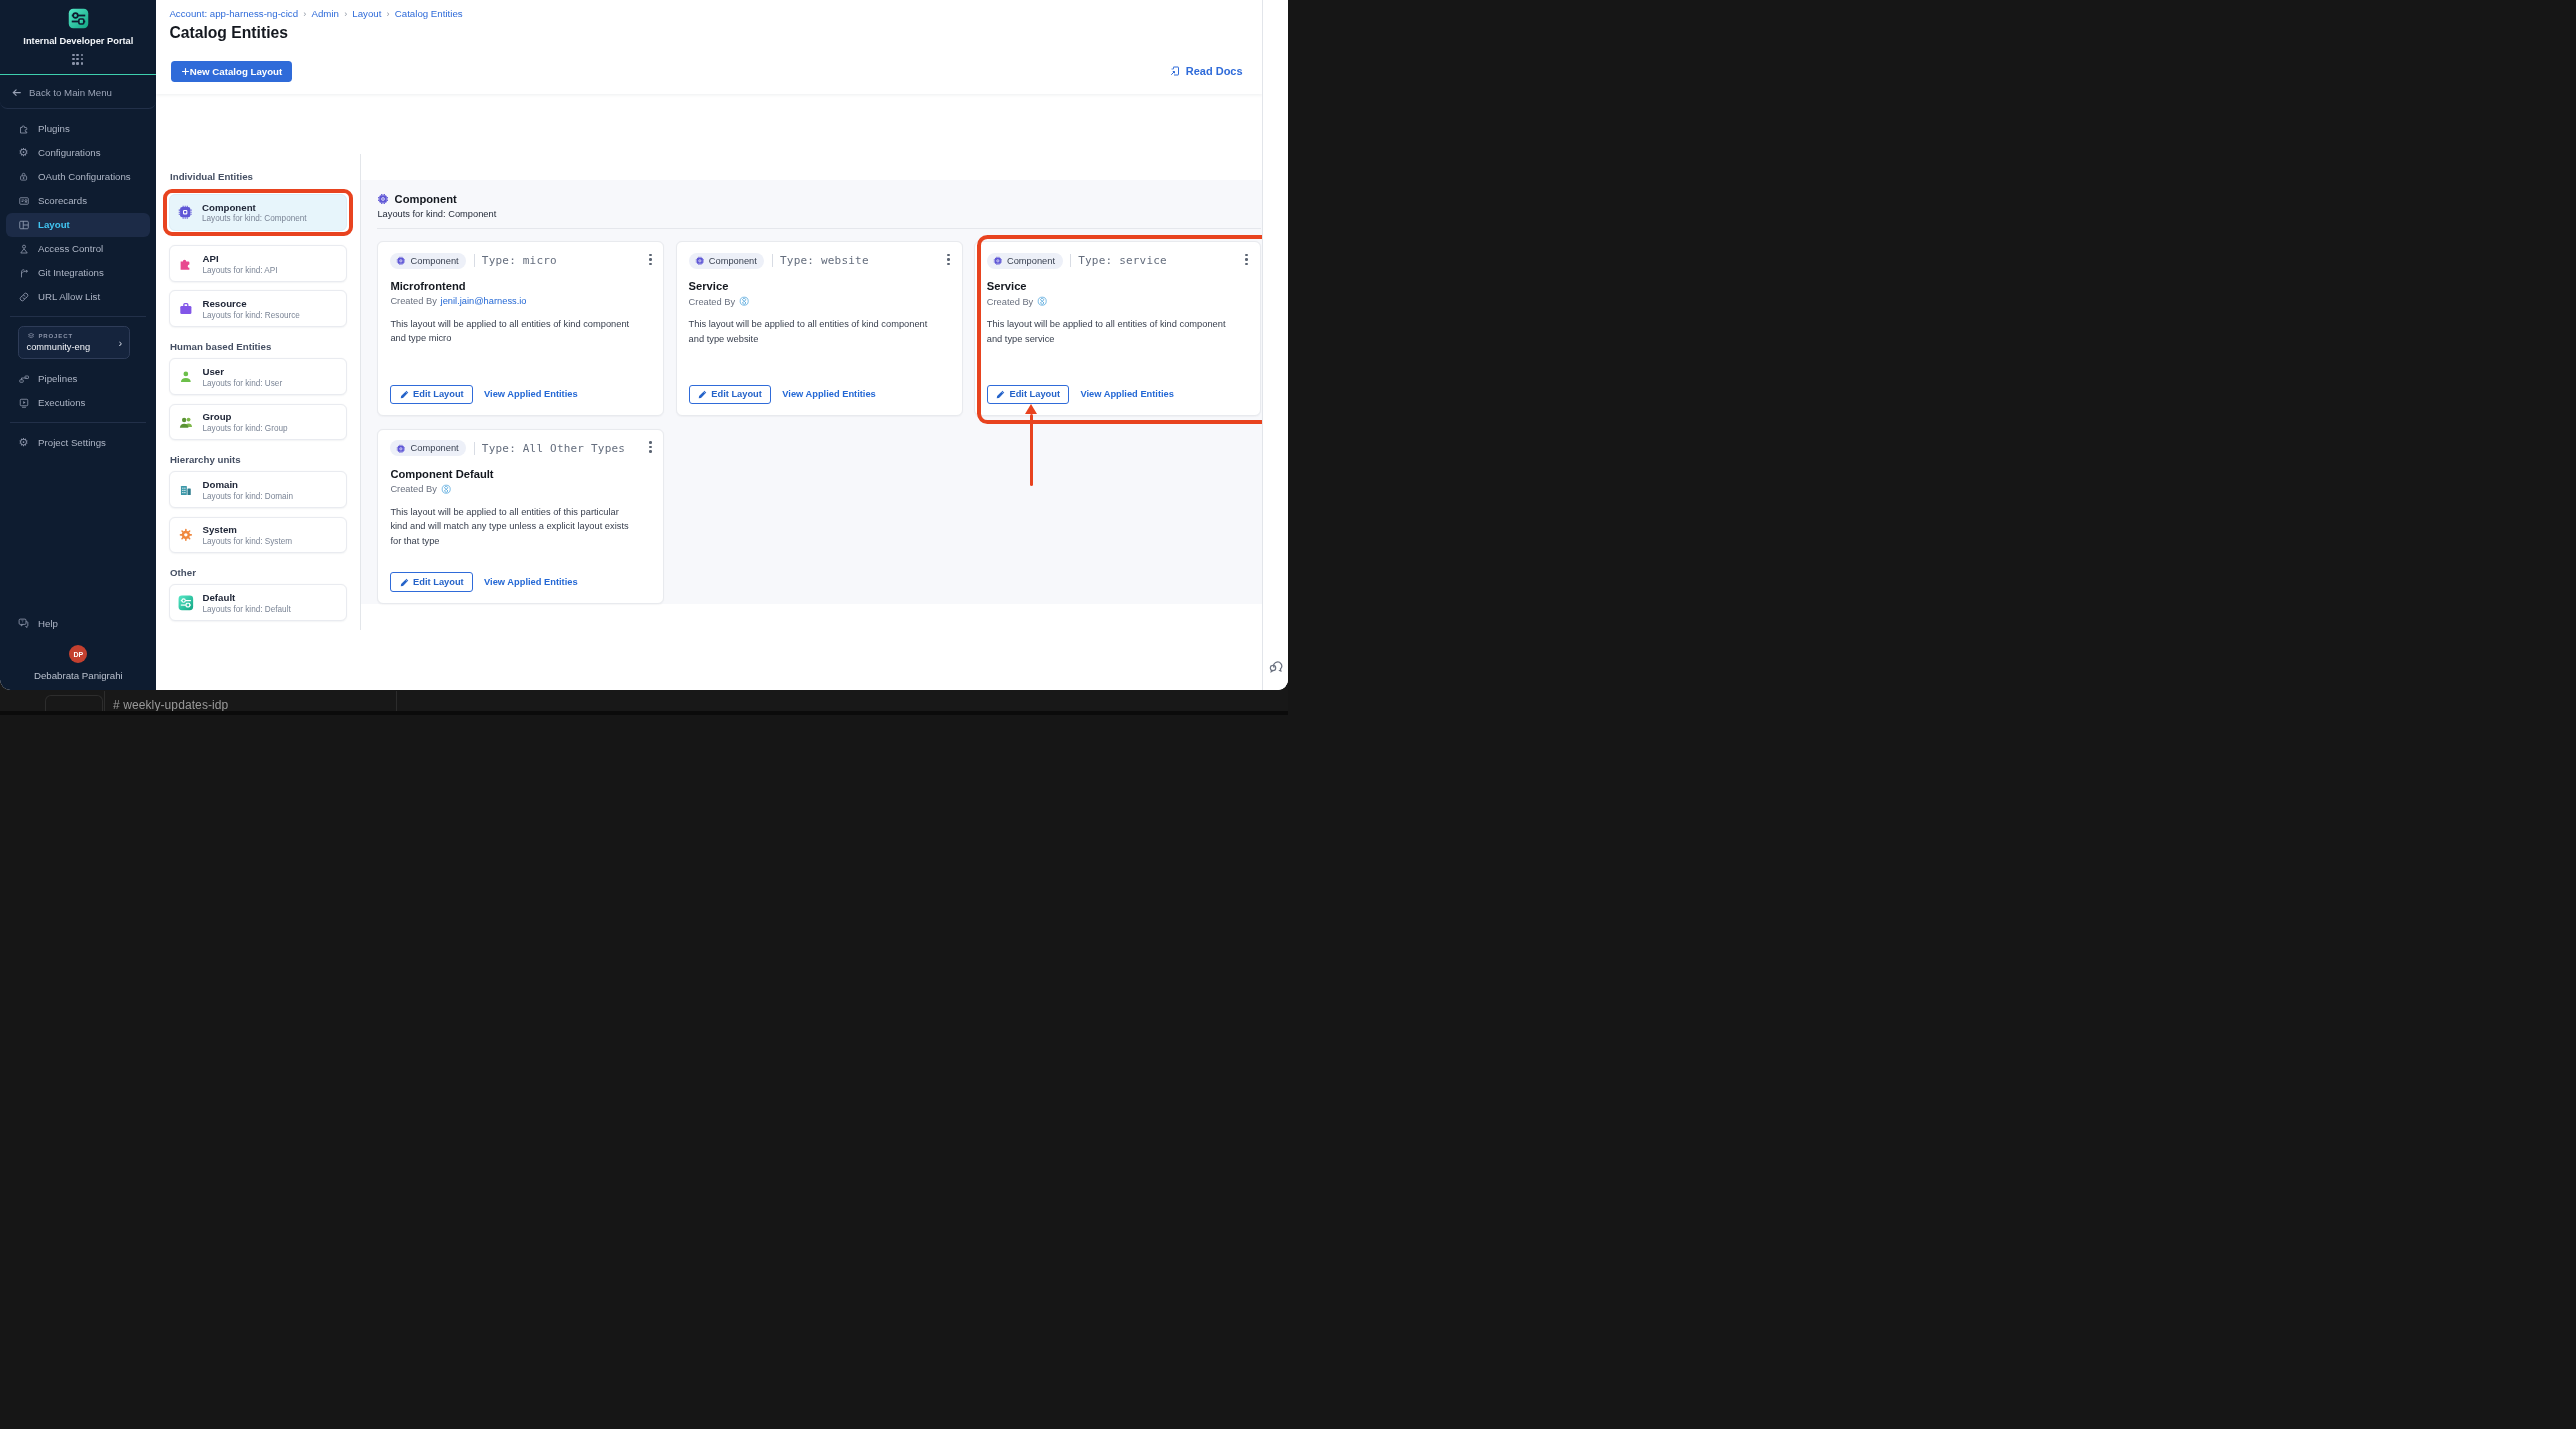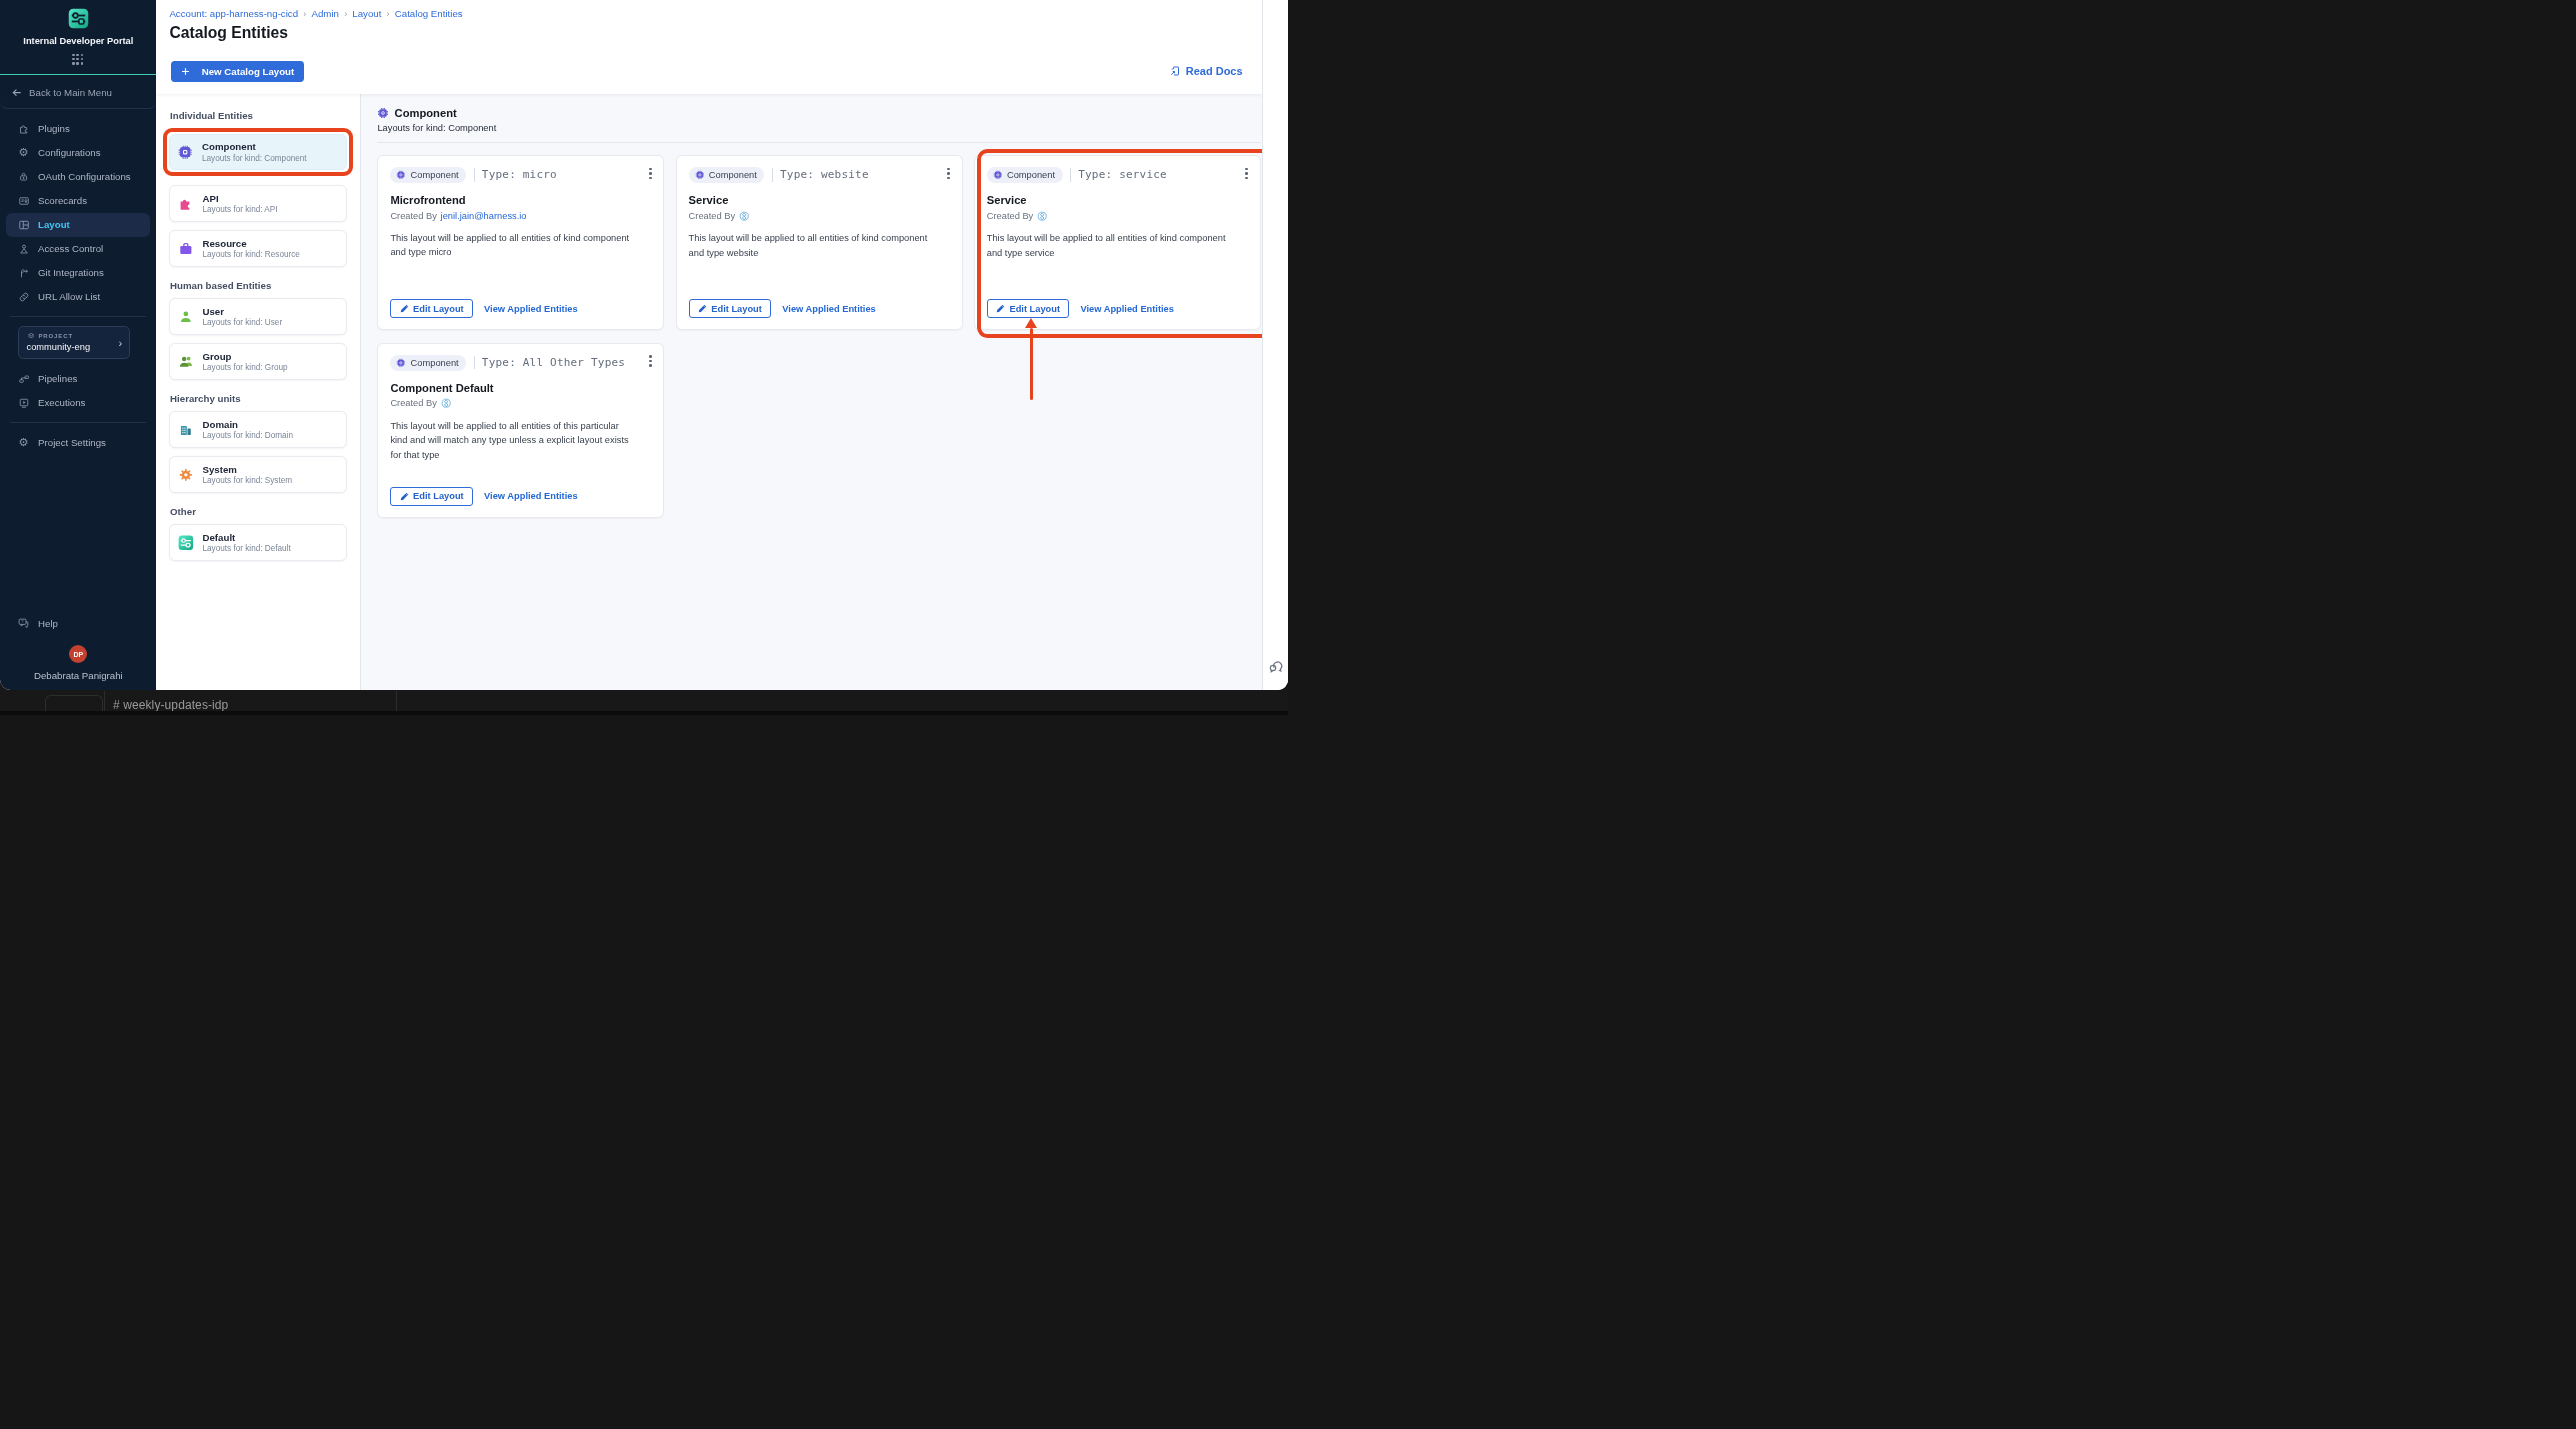--- a/index.html
+++ b/index.html
@@ -44,24 +44,24 @@
   .rail { position:absolute; top:0; right:0; bottom:0; width:26px; background:#fff; border-left:0.7px solid #e2e5ea; z-index:8; }
   .rail .chat { position:absolute; left:3.7px; bottom:16.4px; color:#6b7280; }
 
   .crumbbar { position:absolute; left:0; top:0; right:40px; height:64px; background:#fff; border-bottom:0.7px solid #ebedf1; padding:8.2px 0 0 13.4px; }
   .crumbs { font-size:9.7px; color:#2f6bd9; display:flex; gap:5.2px; align-items:center; }
   .crumbs a { color:#2f6bd9; text-decoration:none; cursor:pointer; }
   .crumbs .sep { color:#8d95a3; font-size:9px; }
   .page-title { font-size:15.7px; font-weight:bold; color:#14181f; margin-top:4.5px; }
 
   .toolbar { position:absolute; left:0; top:48px; right:26px; height:46px; background:#fff; box-shadow:0 1.5px 3px rgba(20,30,50,.06); display:flex; align-items:center; padding:0 19.4px 0 15px; z-index:2; }
-  .btn-new { display:inline-flex; align-items:center; gap:12px; background:#2f6bd9; color:#fff; font-size:9.7px; font-weight:bold; border:none; border-radius:3.7px; height:21px; padding:0 9.7px; cursor:pointer; font-family:inherit; }
+  .btn-new { display:inline-flex; align-items:center; gap:0; background:#2f6bd9; color:#fff; font-size:9.7px; font-weight:bold; border:none; border-radius:3.7px; height:21px; padding:0 9.7px; cursor:pointer; font-family:inherit; }
   .read-docs { margin-left:auto; display:inline-flex; align-items:center; gap:4.5px; color:#2f6bd9; font-size:11px; font-weight:bold; cursor:pointer; text-decoration:none; }
 
-  .content { position:absolute; left:0; top:94px; right:26px; bottom:0; display:flex; }
+  .content { position:absolute; left:0; top:94px; right:26px; bottom:0; display:flex;align-items:center; }
 
   
   .epanel { width:205px; flex:0 0 205px; background:#fff; border-right:0.7px solid #e3e6ea; padding:10.4px 13.4px 0 13.4px; overflow:hidden; }
   .esec-label { font-size:9.7px; font-weight:bold; color:#454f63; margin:6px 0 6.7px 0.7px; }
   .eitem { display:flex; align-items:center; gap:8.2px; background:#fff; border:0.7px solid #e9ebf0; border-radius:6px; box-shadow:0 0.7px 1.5px rgba(25,35,60,.05); padding:6.7px 7.5px; margin-bottom:8.2px; cursor:pointer; }
   .eitem .eicon { width:16.4px; flex:0 0 16.4px; display:flex; justify-content:center; }
   .etitle { display:block; font-size:9.7px; font-weight:bold; color:#202738; }
   .esub { display:block; font-size:8.2px; color:#7b8596; margin-top:1.5px; }
   .eitem.selected { background:#e7f5fb; border-color:#dceef7; box-shadow:none; margin-bottom:0; }
   .annot-wrap { border:4.5px solid #e8431f; border-radius:9px; padding:1.5px; margin:1.5px -6px 9px -6px; }

